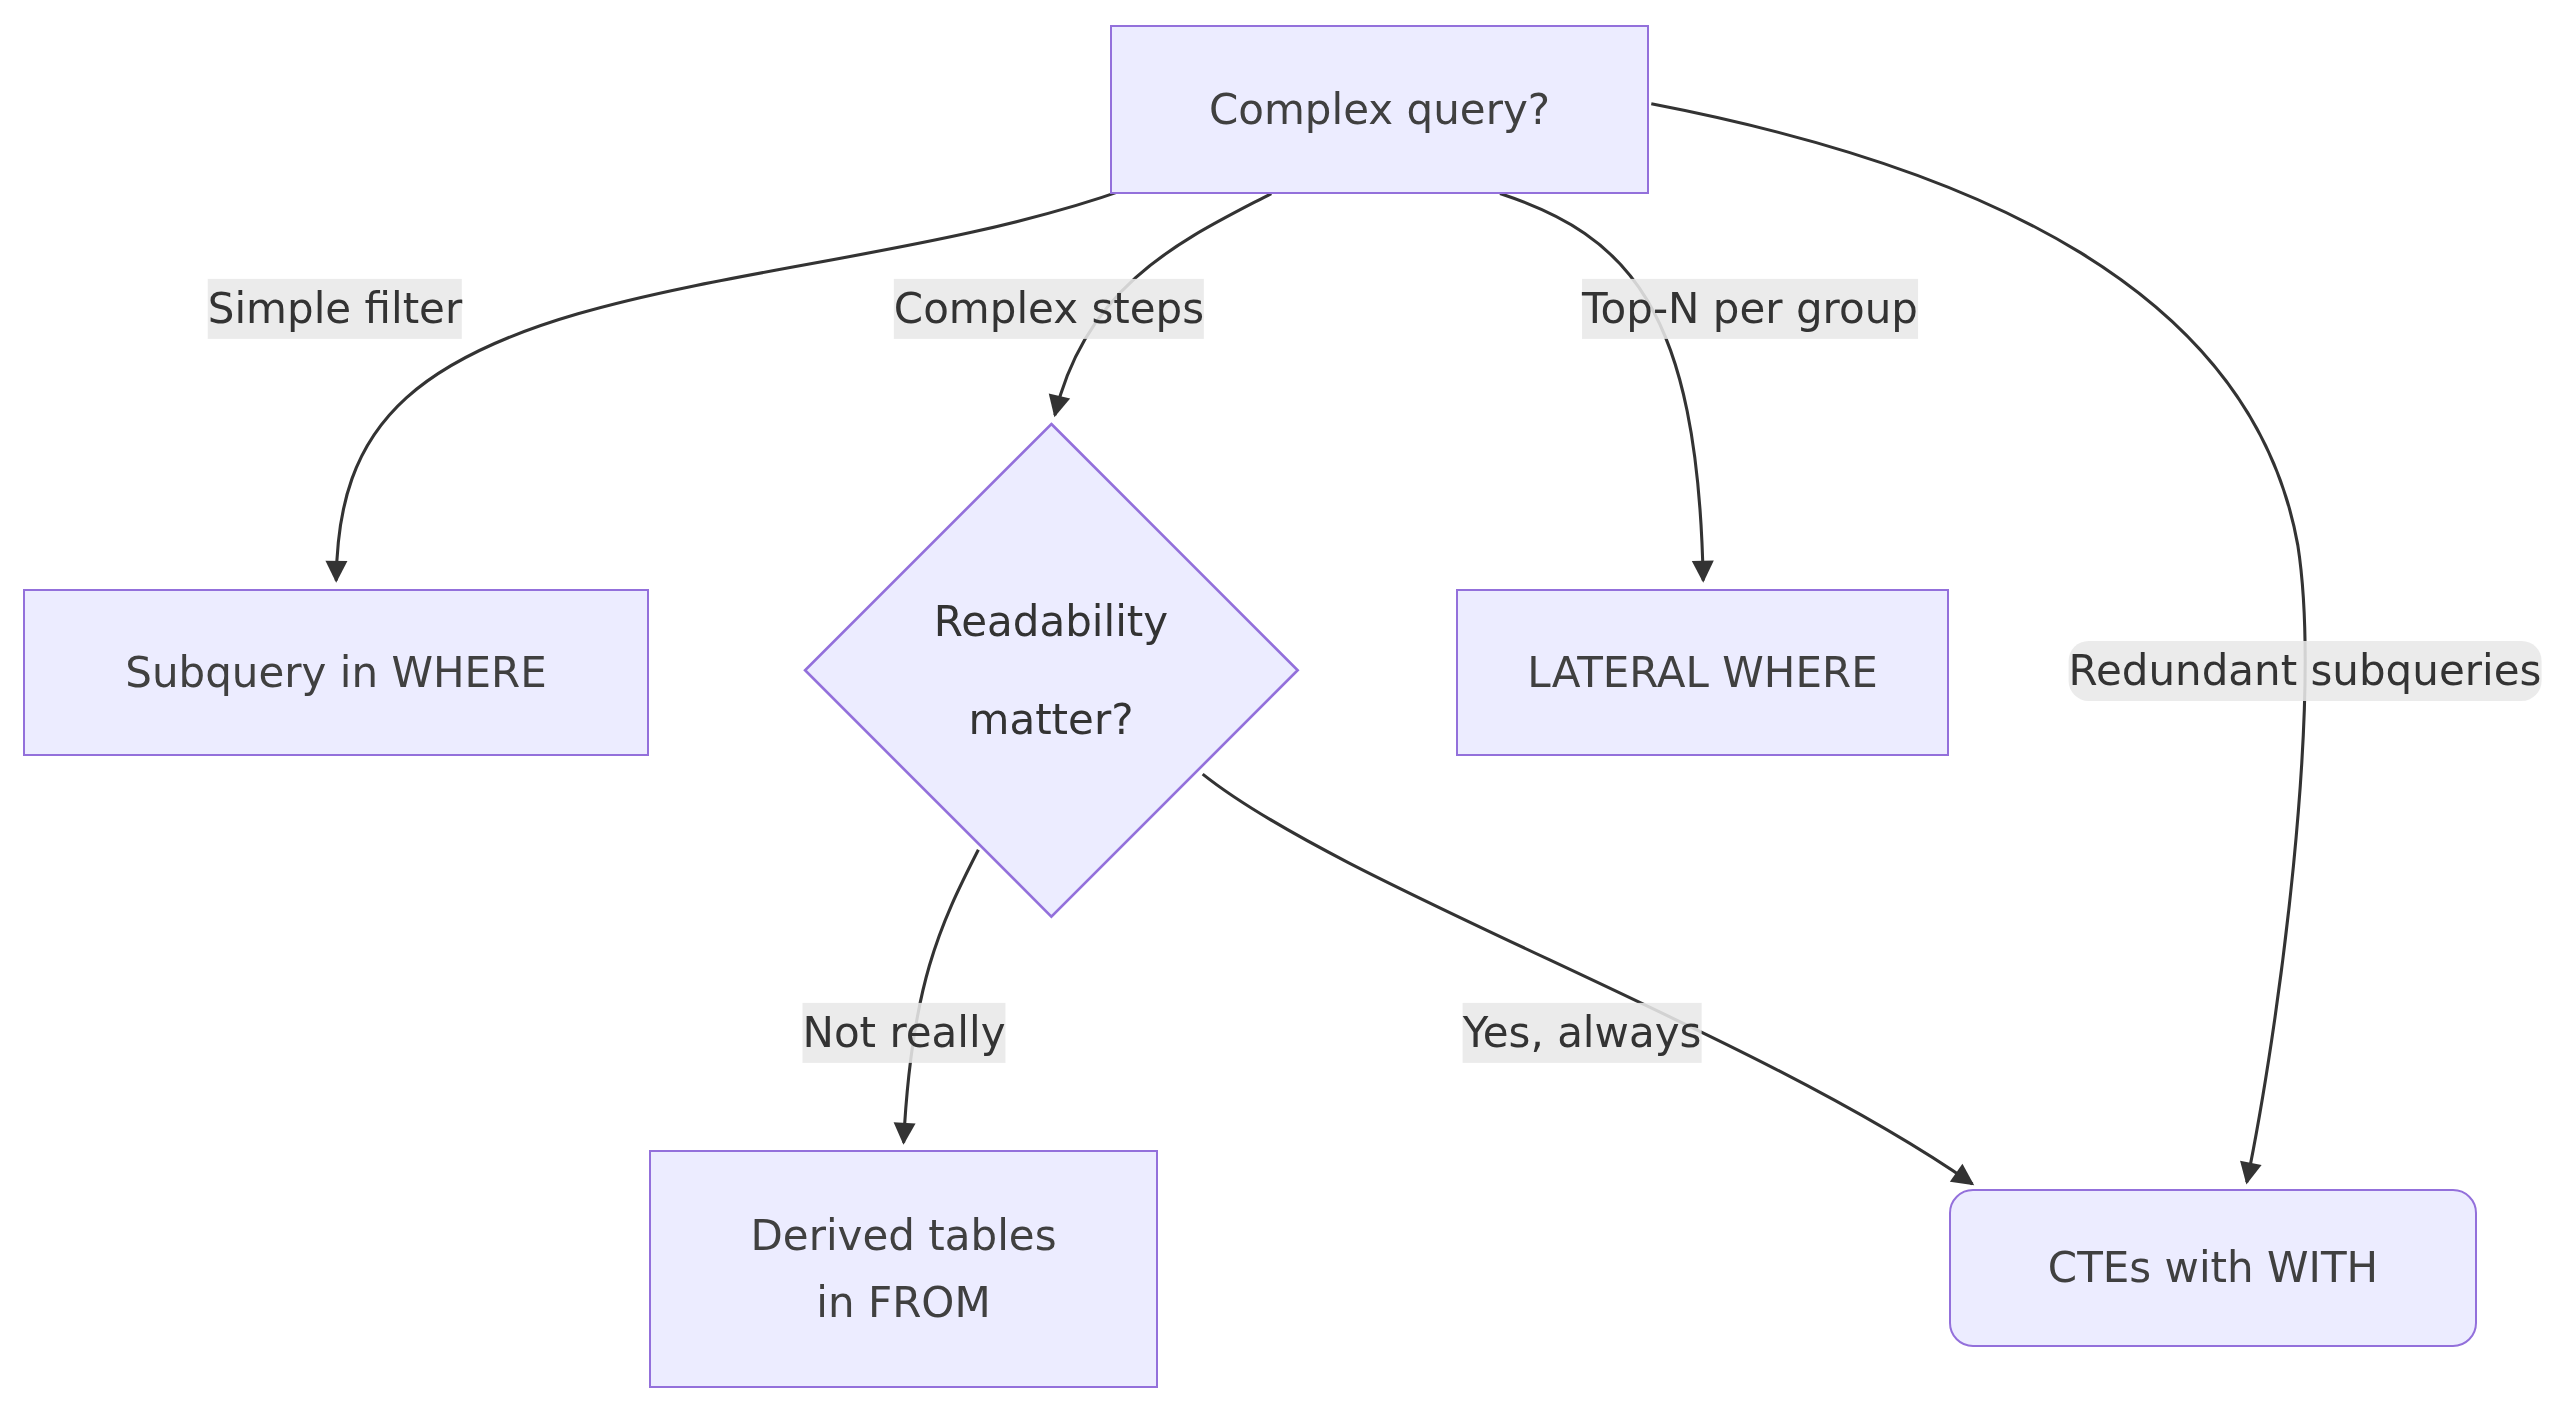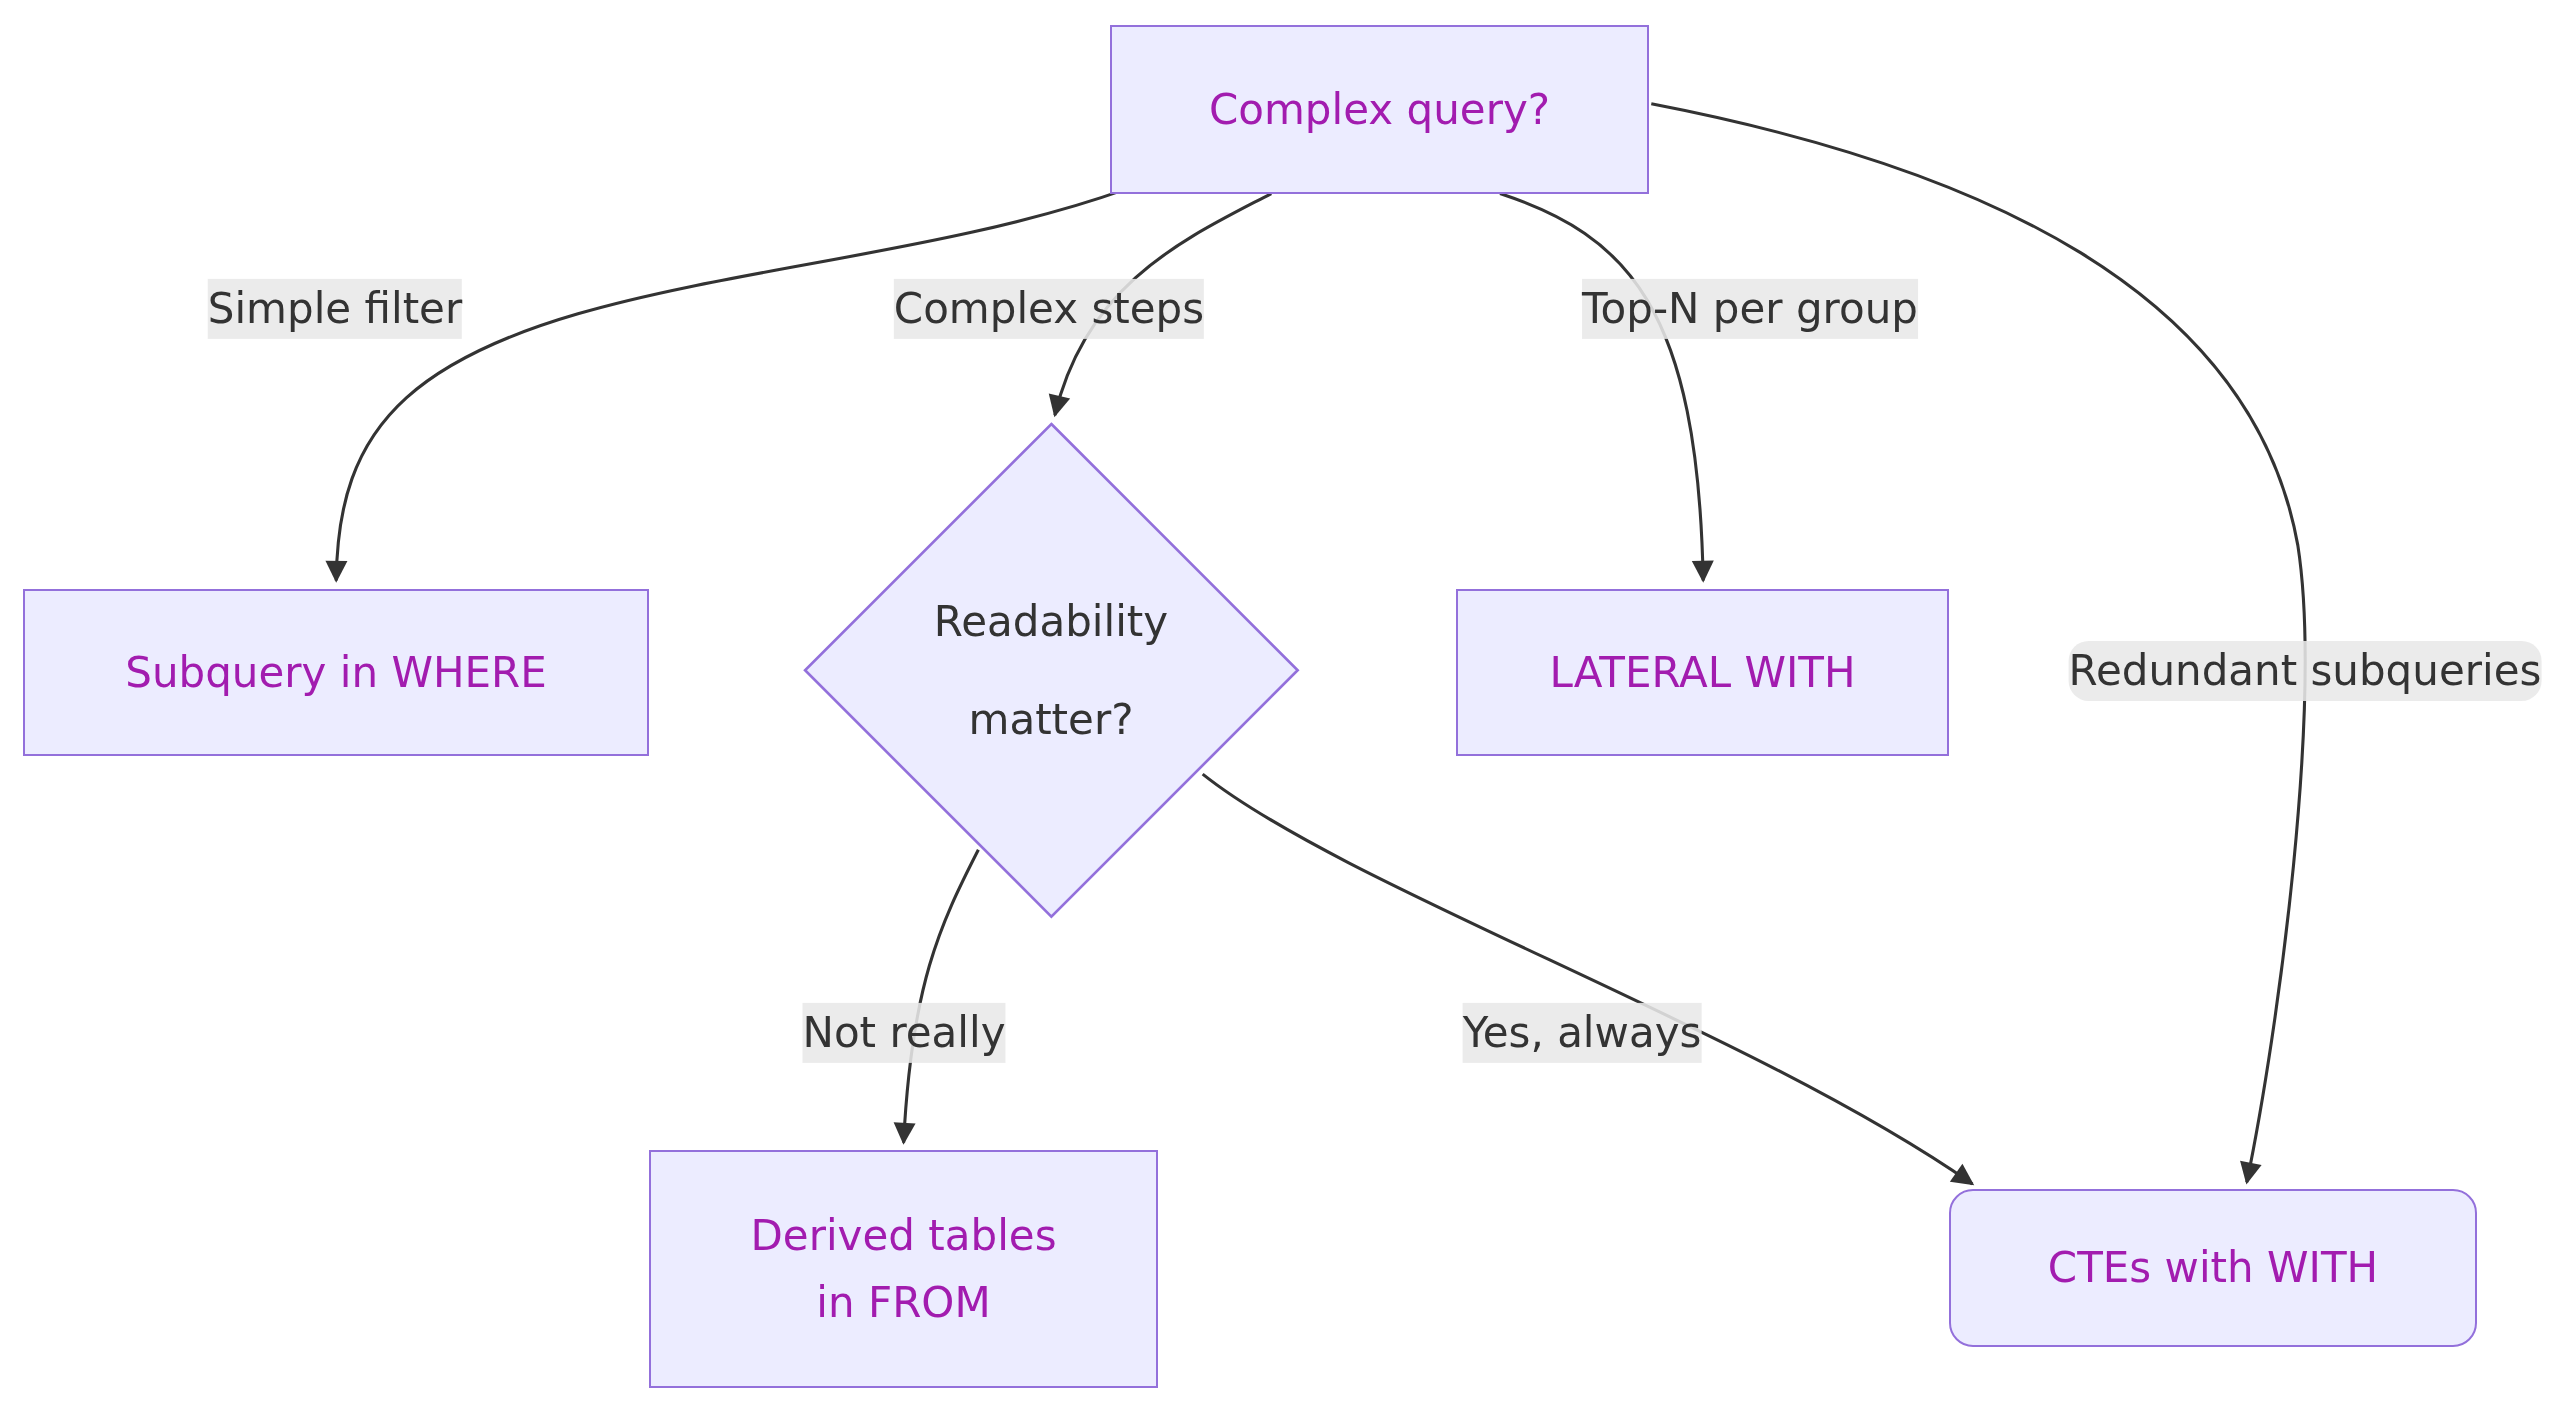--- a/index.html
+++ b/index.html
@@ -26,21 +26,21 @@
     position: absolute;
     box-sizing: border-box;
     background: #ECECFF;
     border: 2.6px solid #9370DB;
     display: flex;
     align-items: center;
     justify-content: center;
     text-align: center;
     font-size: 42px;
     line-height: 1.6;
-    color: #a21caf;
+    color: #404040;
   }
   .diamond-label {
     position: absolute;
     display: flex;
     flex-direction: column;
     align-items: center;
     justify-content: center;
     text-align: center;
     font-size: 42px;
     line-height: 1.65;
@@ -111,21 +111,21 @@
   <div class="node" style="left:23px; top:589px; width:626px; height:167px;">
     <span>Subquery in WHERE</span>
   </div>
 
   <div class="diamond-label" style="left:875px; top:581px; width:352px; height:179px;gap:28px;">
     <span>Readability</span>
     <span>matter?</span>
   </div>
 
   <div class="node" style="left:1456px; top:589px; width:493px; height:167px;">
-    <span>LATERAL WITH</span>
+    <span>LATERAL WHERE</span>
   </div>
 
   <div class="node" style="left:649px; top:1150px; width:509px; height:238px; flex-direction:column;">
     <span>Derived tables</span>
     <span>in FROM</span>
   </div>
 
   <div class="node" style="left:1949px; top:1189px; width:528px; height:158px;border-radius:24px;">
     <span>CTEs with WITH</span>
   </div>

